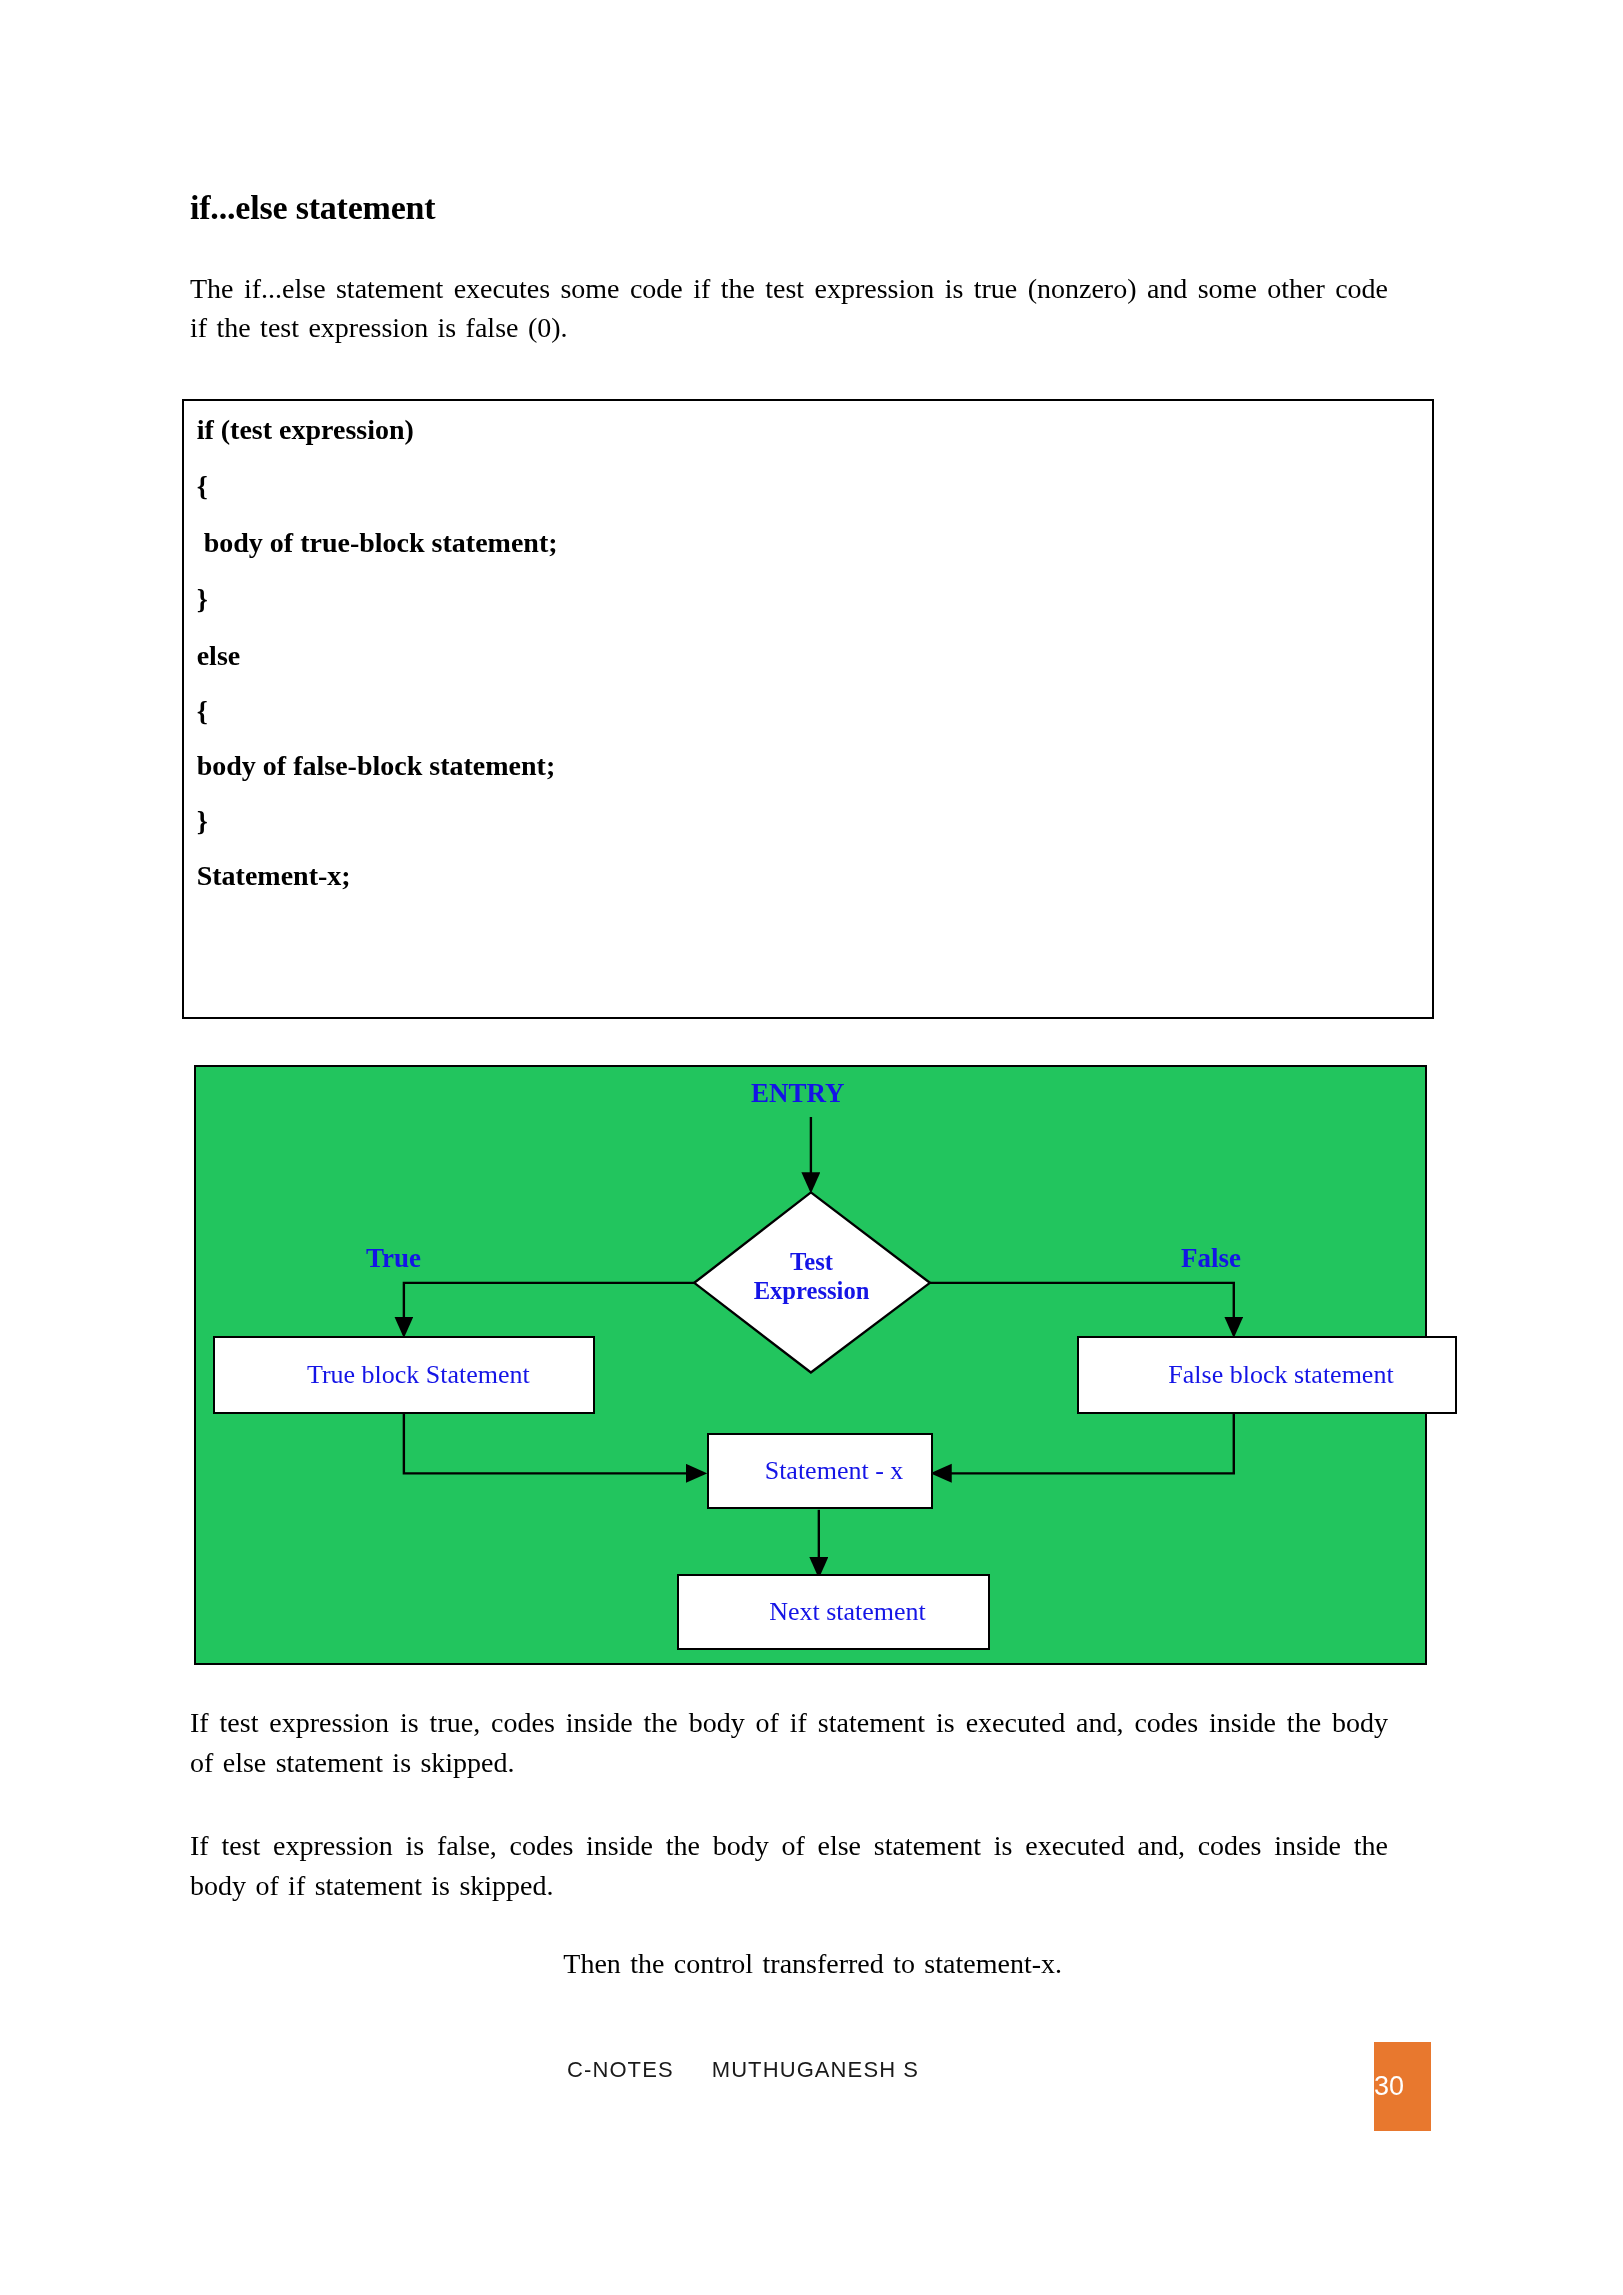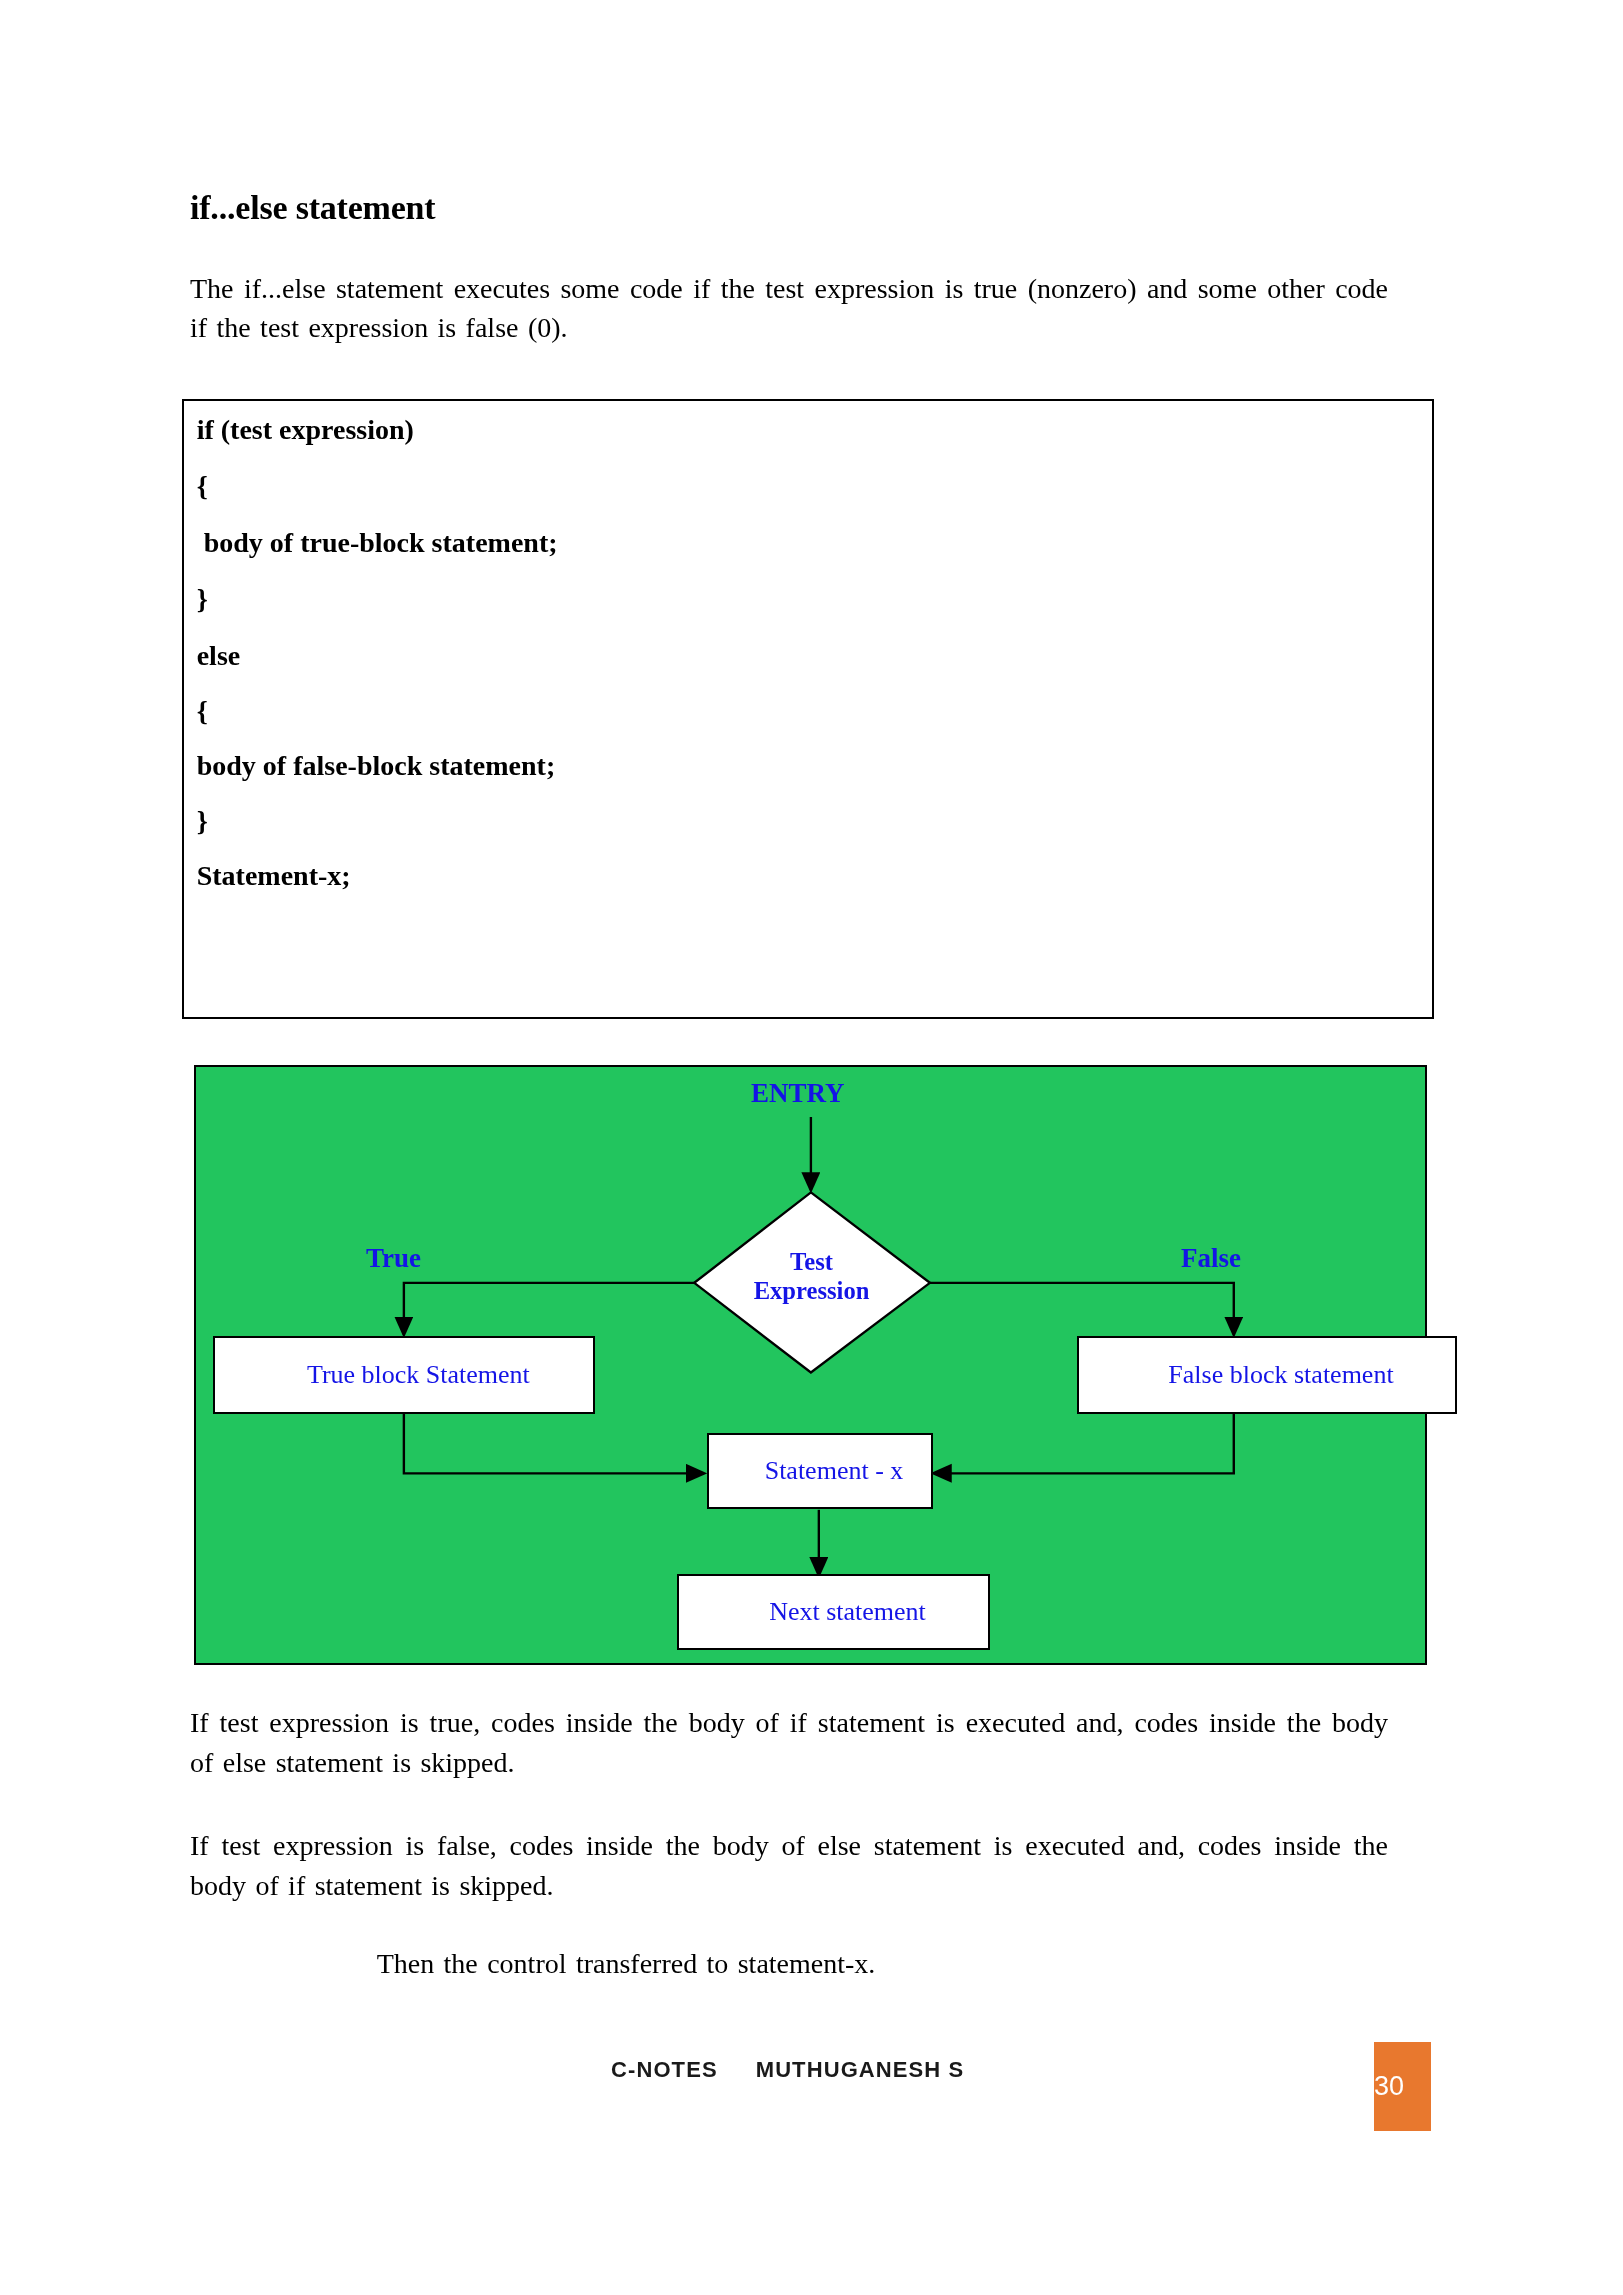--- a/index.html
+++ b/index.html
@@ -139,30 +139,30 @@
     position: absolute;
     left: 190px;
     width: 1198px;
     font-size: 28px;
     line-height: 40px;
     text-align: justify;
     word-spacing: 2.4px;
   }
   .para.p1 { top: 1703px; }
   .para.p2 { top: 1826px; }
-  .para.p3 { top: 1944px; width: 872px; text-align: center; }
+  .para.p3 { top: 1944px; width: 872px; text-align: right; }
 
   
   .footer {
     position: absolute;
-    left: 611px;
+    left: 567px;
     top: 2057px;
     font-family: "Liberation Sans", "DejaVu Sans", sans-serif;
     font-size: 22px;
-    font-weight: bold;
+    font-weight: normal;
     letter-spacing: 1.1px;
     color: #1a1a1a;
     white-space: nowrap;
   }
   .footer .gap { display: inline-block; width: 38px; }
 
   .page-badge {
     position: absolute;
     left: 1374px;
     top: 2042px;

